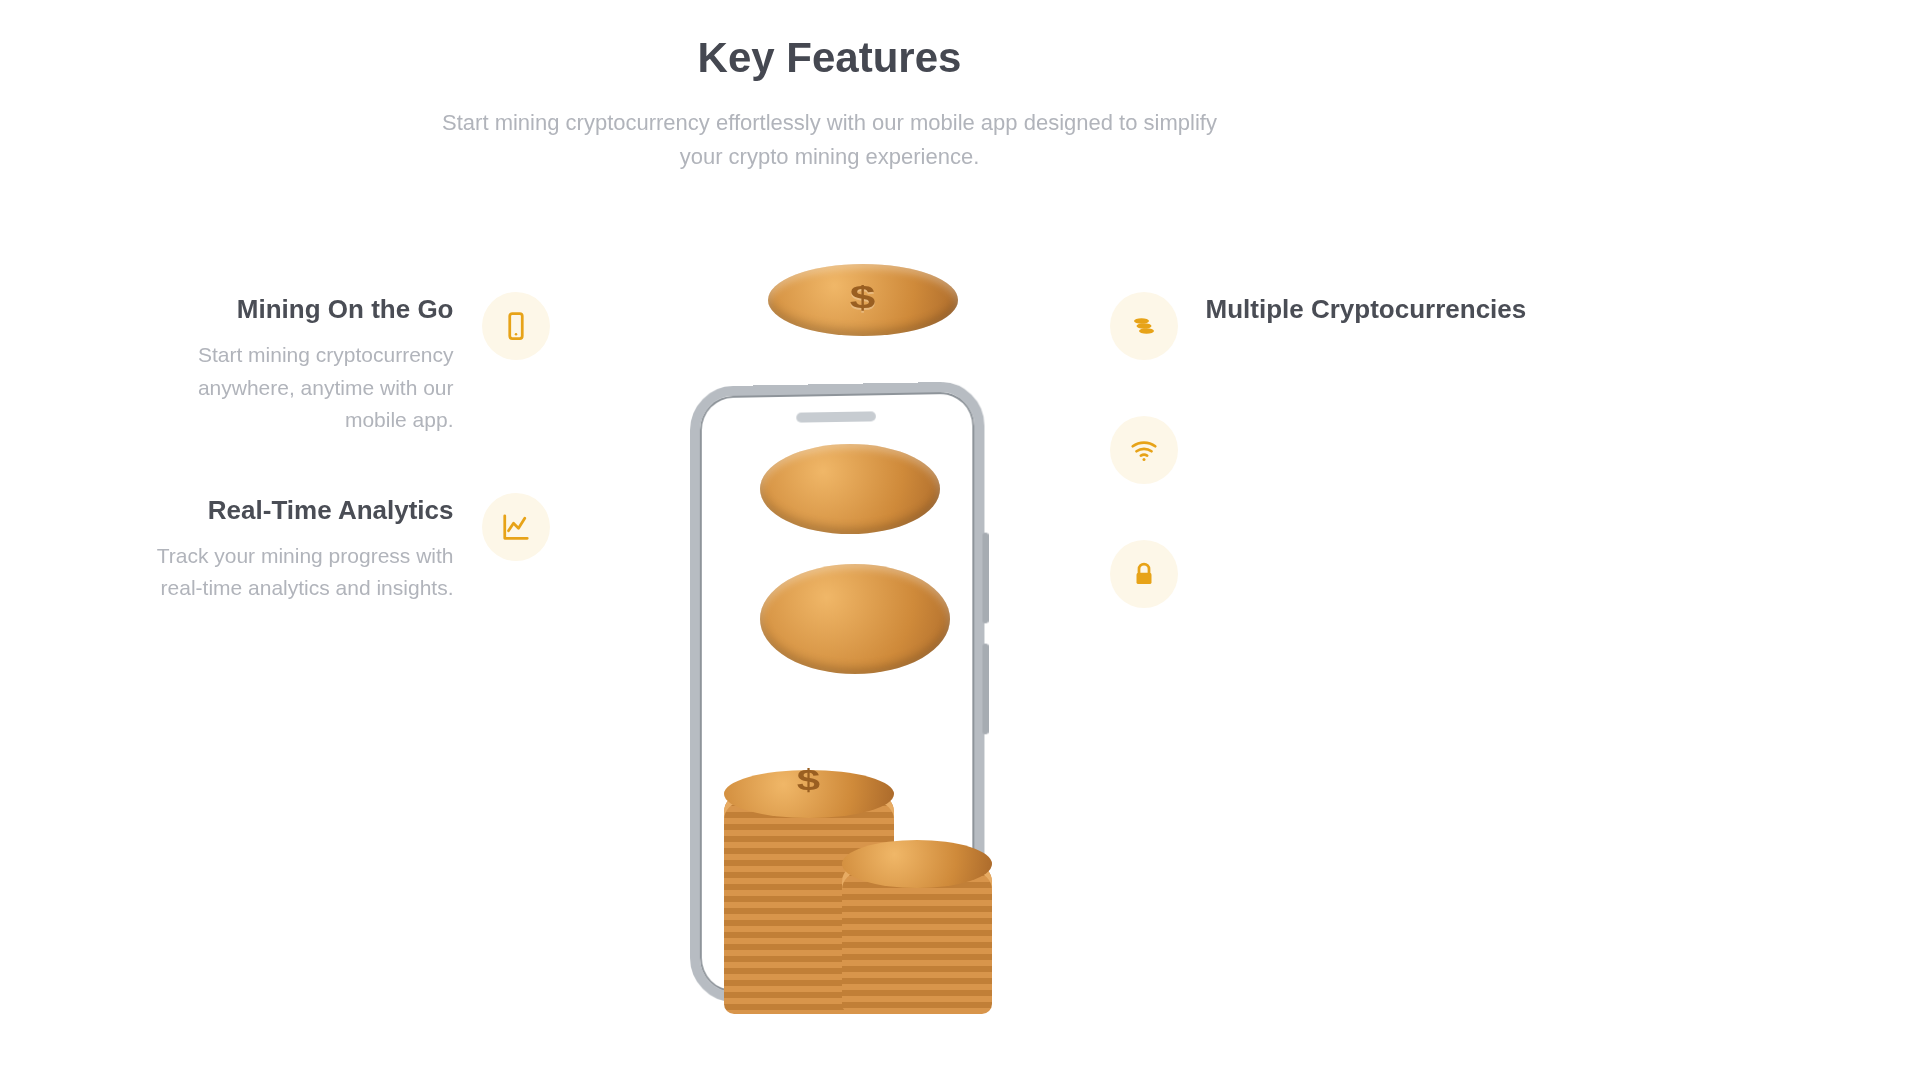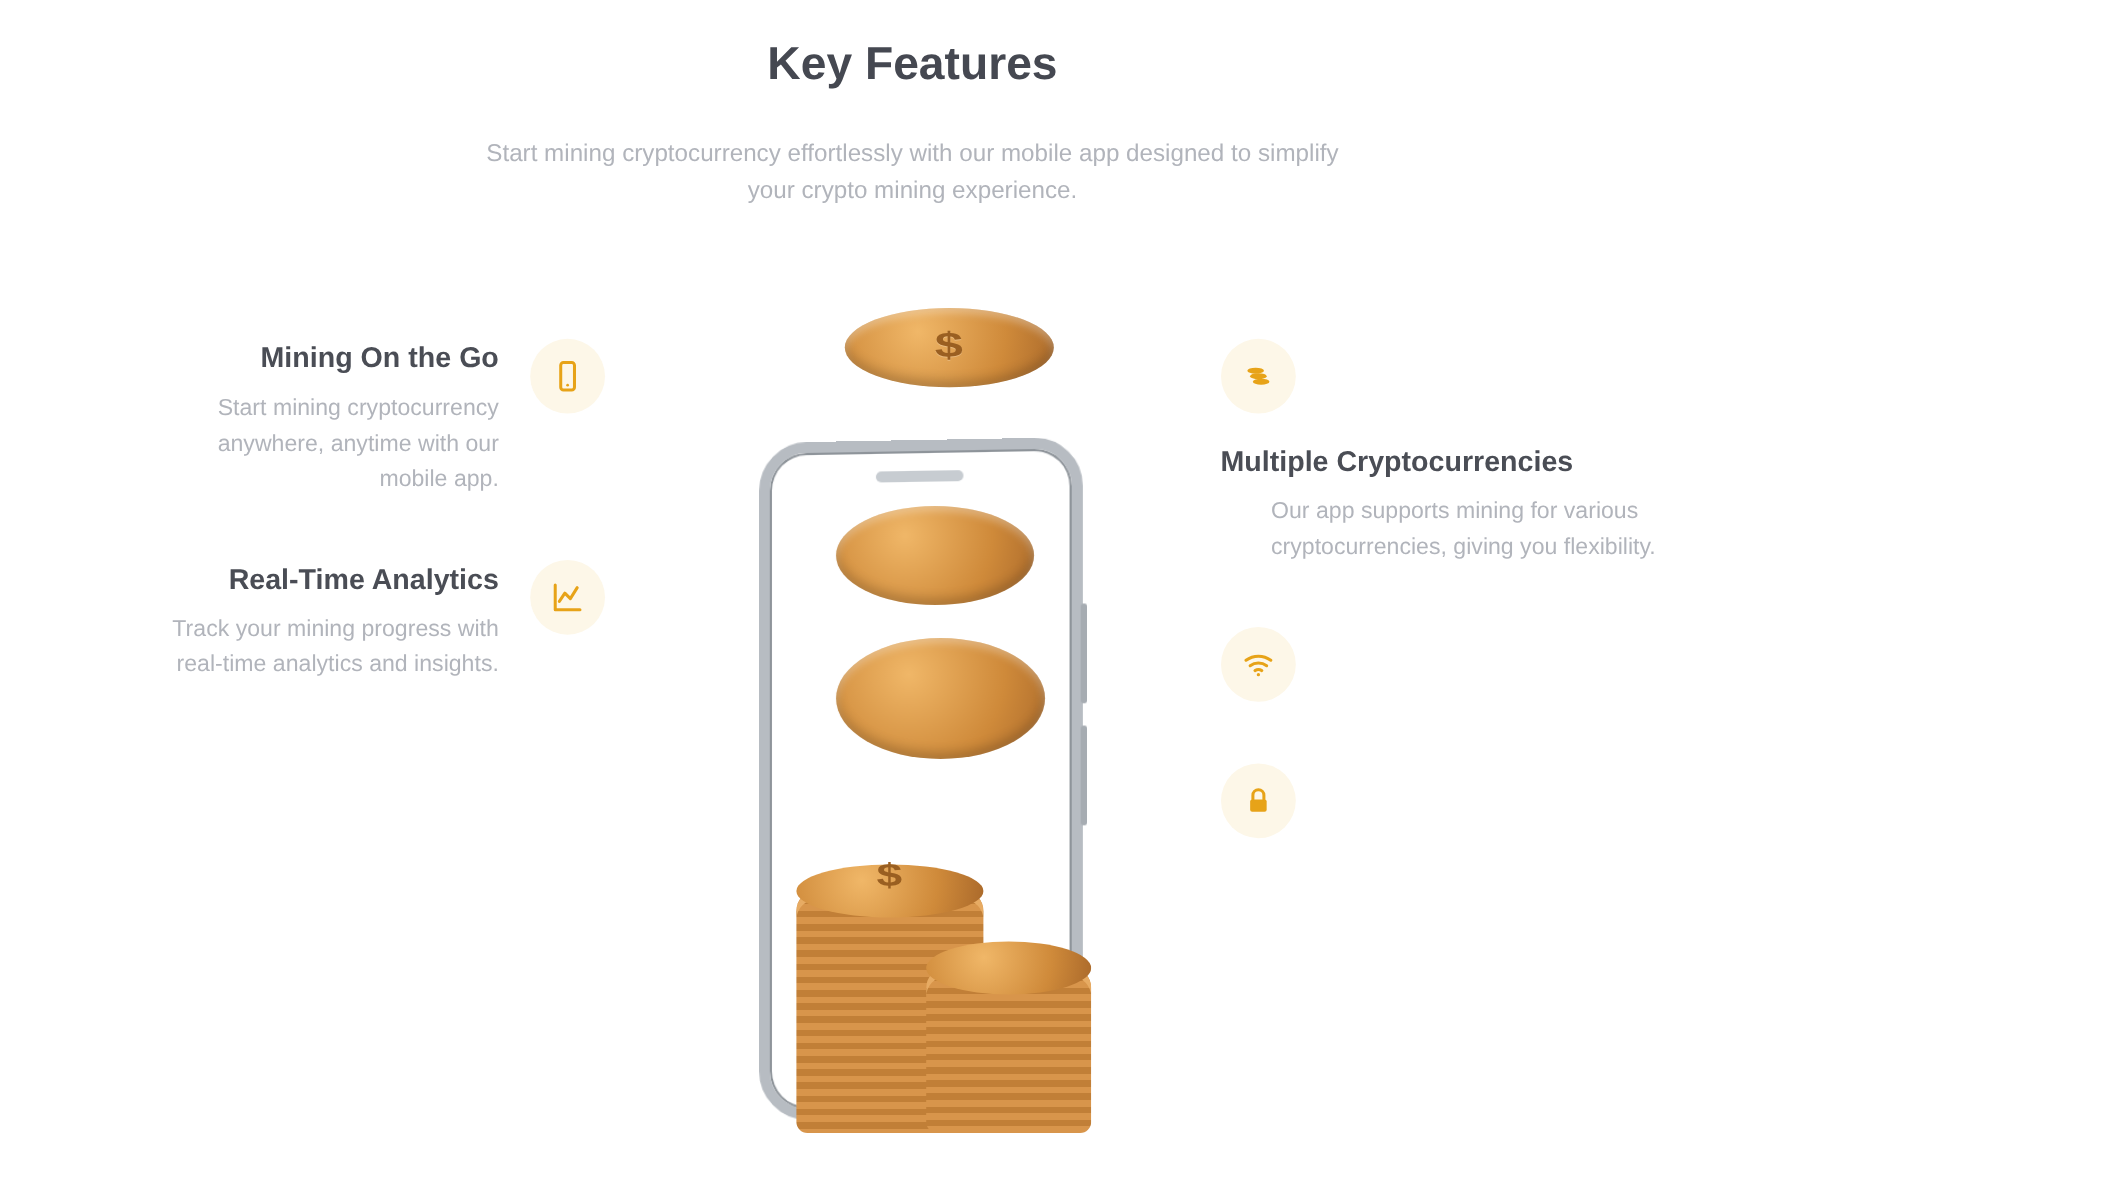--- a/index.html
+++ b/index.html
@@ -18,21 +18,21 @@
   .heading {
     text-align: center;
     font-size: 42px;
     font-weight: 600;
     color: #454851;
     margin-top: 14px;
   }
   .subheading {
     text-align: center;
     max-width: 780px;
-    margin: 40px auto 0 auto;
+    margin: 24px auto 0 auto;
     font-size: 22px;
     line-height: 1.55;
     color: #b1b4bb;
   }
   .columns {
     display: flex;
     justify-content: center;
     align-items: flex-start;
     margin-top: 90px;
     gap: 90px;
@@ -42,21 +42,20 @@
     display: flex;
     flex-direction: column;
     gap: 58px;
     padding-top: 30px;
   }
   .col.left .feature { flex-direction: row-reverse; text-align: right; }
   .feature {
     display: flex;
     align-items: flex-start;
     gap: 28px;
-    flex-direction: column;
   }
   .icon-badge {
     flex: 0 0 68px;
     width: 68px;
     height: 68px;
     border-radius: 50%;
     background: #fdf7e8;
     display: flex;
     align-items: center;
     justify-content: center;
@@ -211,21 +210,20 @@
       <div class="feature">
         <div class="icon-badge">
           <svg viewBox="0 0 24 24">
             <ellipse cx="10" cy="8" rx="6" ry="2.2" class="fillsolid"></ellipse>
             <ellipse cx="12" cy="12" rx="6" ry="2.2" class="fillsolid"></ellipse>
             <ellipse cx="14" cy="16" rx="6" ry="2.2" class="fillsolid"></ellipse>
           </svg>
         </div>
         <div>
           <div class="ftitle">Multiple Cryptocurrencies</div>
-          <div class="fdesc">Our app supports mining for various cryptocurrencies, giving you flexibility.</div>
         </div>
       </div>
 
       <div class="feature">
         <div class="icon-badge">
           <svg viewBox="0 0 24 24">
               <path d="M3 9a15 15 0 0 1 18 0"></path>
               <path d="M6 13a10 10 0 0 1 12 0"></path>
               <path d="M9.5 16.5a5 5 0 0 1 5 0"></path>
               <circle cx="12" cy="19.5" r="1.2" class="fillsolid"></circle>

